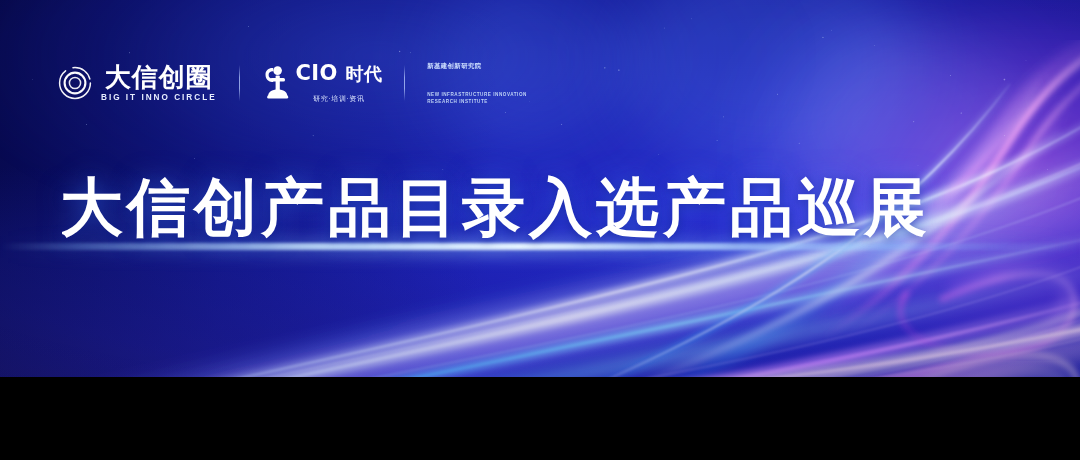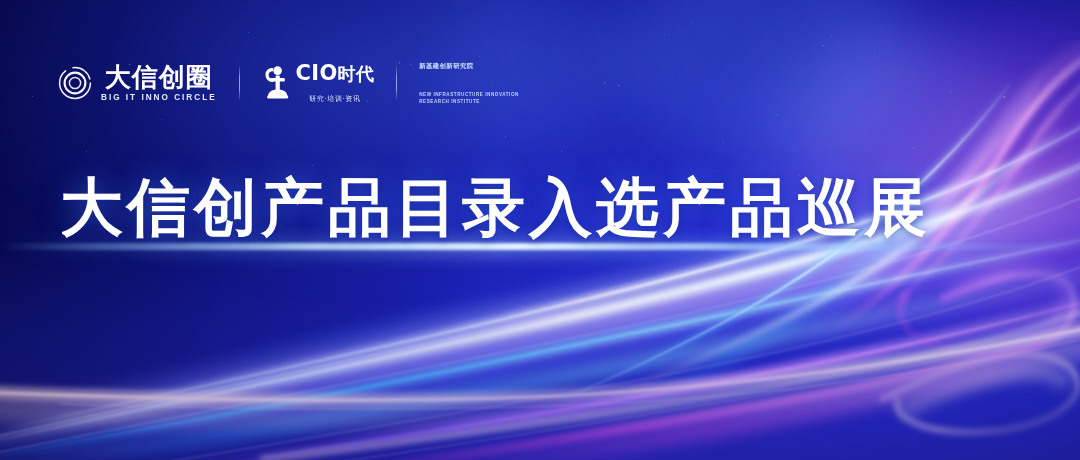--- a/index.html
+++ b/index.html
@@ -1,20 +1,20 @@
 <!DOCTYPE html>
 <html><head>
 <meta charset="utf-8">
 <style>
   html,body{margin:0;padding:0;background:#000;}
   body{font-family:"Liberation Sans","DejaVu Sans",sans-serif;}
 
   .banner{
     position:relative;
-    width:1080px;height:460px;
+    width:1080px;height:377px;
     overflow:hidden;
     background:#a21caf;
   }
 
   
   .bg-base{
     position:absolute;inset:0;
     background:
       radial-gradient(120% 95% at 78% 58%, #2b2fd6 0%, #1a1fb4 32%, #121799 58%, #0d1185 100%),
       linear-gradient(100deg,#0b1080 0%,#101aa6 40%,#1620b8 68%,#2a1f9e 100%);
@@ -157,21 +157,21 @@
     font-family:"DejaVu Sans","Liberation Sans",sans-serif;
   }
   .l1-en{
     font-size:8.2px;color:#e8eeff;letter-spacing:2.0px;margin-top:4px;
     font-weight:600;line-height:1;white-space:nowrap;
   }
 
   
   .l2{display:flex;align-items:center;gap:4px;}
   .l2-text{display:flex;flex-direction:column;align-items:center;}
-  .l2-main{display:flex;align-items:baseline;gap:0;line-height:1;text-align:center;}
+  .l2-main{display:flex;align-items:baseline;gap:8px;line-height:1;text-align:center;}
   .l2-cio{font-size:21px;font-weight:800;color:#fff;letter-spacing:.3px;font-family:"DejaVu Sans","Liberation Sans",sans-serif;}
   .l2-cn{font-size:18px;font-weight:700;color:#fff;letter-spacing:.3px;font-family:Liberation Sans, sans-serif;}
   .l2-sub{
     font-size:7px;color:#dfe8ff;letter-spacing:.6px;margin-top:12px;line-height:1;
     font-family:"DejaVu Sans","Liberation Sans",sans-serif;white-space:nowrap;
   }
 
   
   .l3{display:flex;flex-direction:column;align-items:flex-start;}
   .l3-top{display:flex;align-items:flex-end;gap:4px;}

